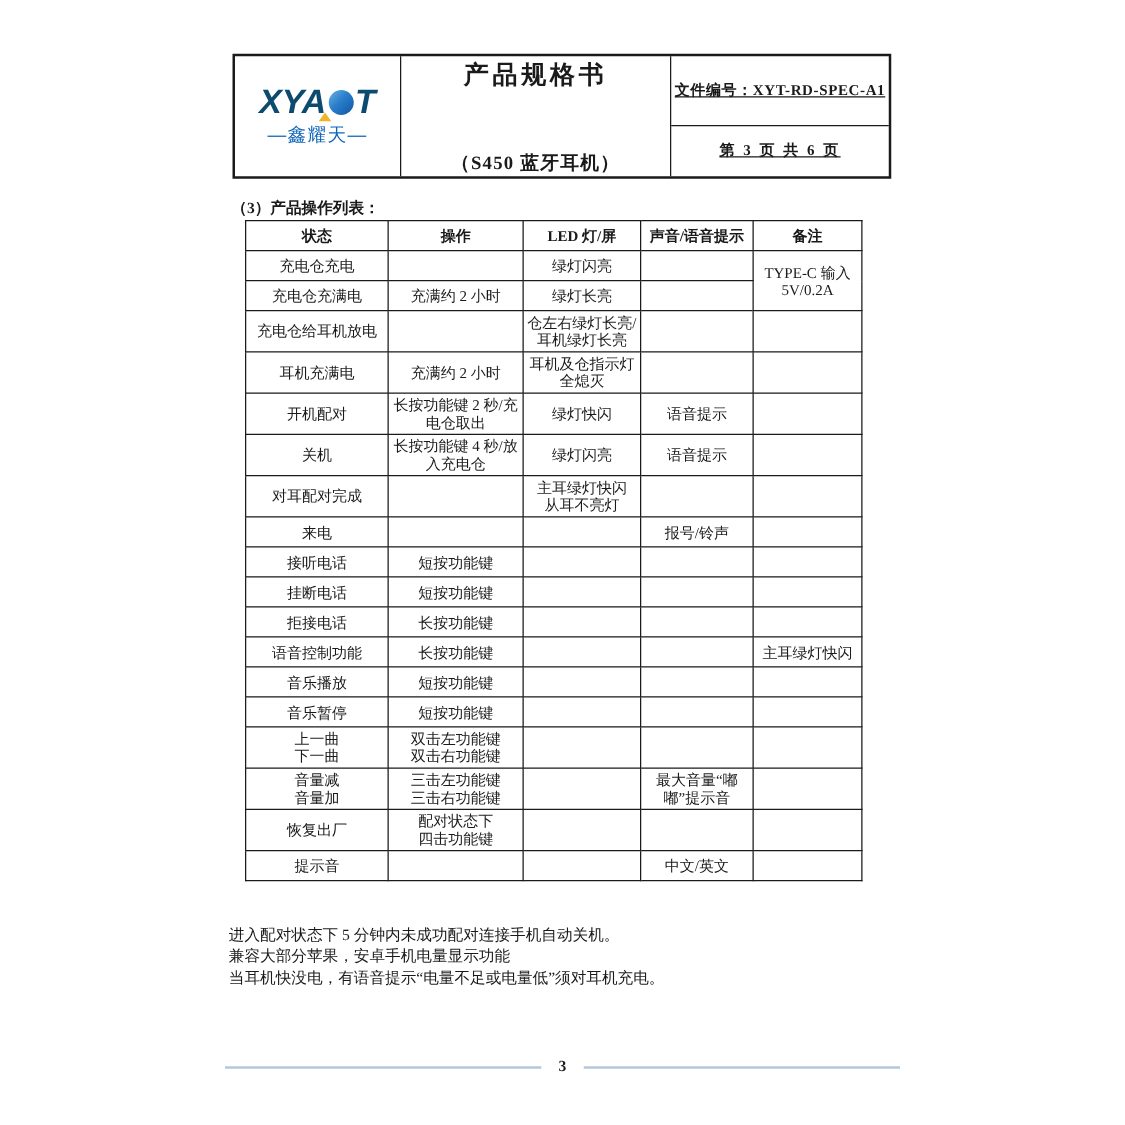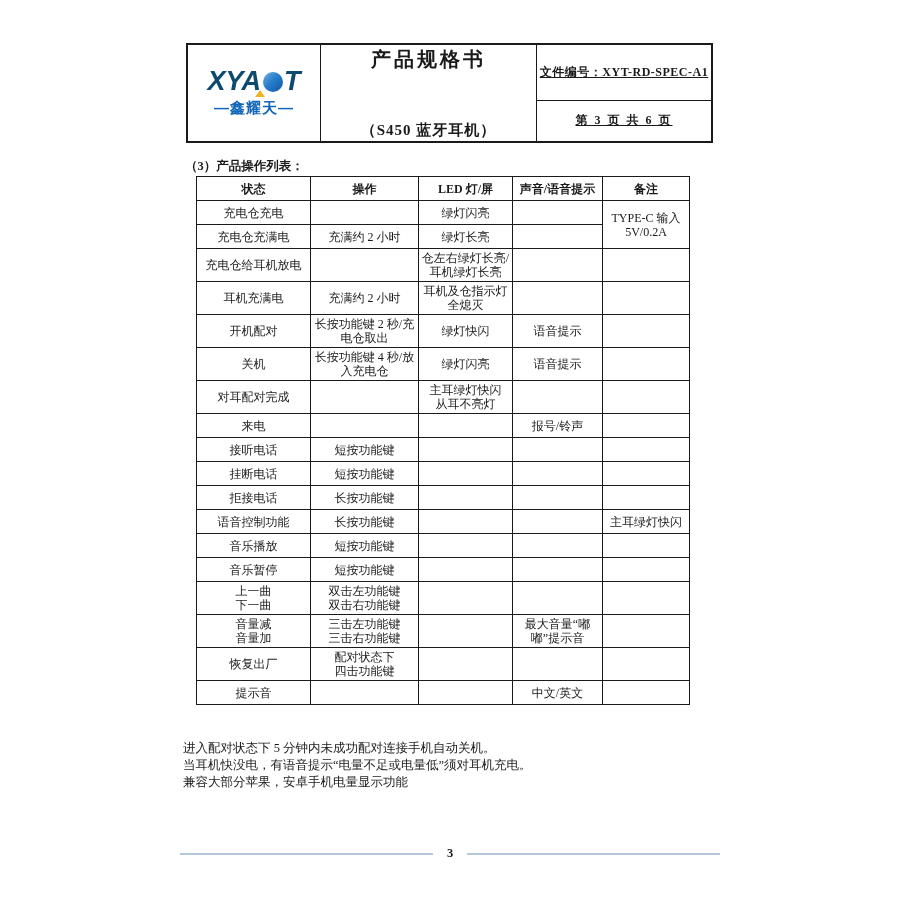--- a/index.html
+++ b/index.html
@@ -45,21 +45,21 @@
     margin: 0 1px 0 2px;
   }
   .logo-caret {
     position: absolute; left: 48px; bottom: -2px;
     width: 0; height: 0;
     border-left: 5px solid transparent;
     border-right: 5px solid transparent;
     border-bottom: 7px solid #f0b428;
   }
   .logo-sub {
-    color: #1266b8; font-weight: bold;
+    color: #1266b8; font-weight: normal;
     font-size: 15px; letter-spacing: 1px; margin-top: 4px;
     font-family: "Liberation Sans", "DejaVu Sans", sans-serif;
   }
   .title-cell {
     width: 216px;
     border-right: 1px solid #1a1a1a;
     display: flex; flex-direction: column;
     align-items: center; justify-content: center; gap: 48px;
   }
   .doc-title { font-size: 20px; font-weight: bold; letter-spacing: 3px; }
@@ -299,22 +299,22 @@
           <td></td>
           <td></td>
           <td>中文/英文</td>
           <td></td>
         </tr>
       </tbody>
   </table>
 
   <div class="notes">
     <div>进入配对状态下 5 分钟内未成功配对连接手机自动关机。</div>
+    <div>兼容大部分苹果，安卓手机电量显示功能</div>
     <div>当耳机快没电，有语音提示“电量不足或电量低”须对耳机充电。</div>
-    <div>兼容大部分苹果，安卓手机电量显示功能</div>
   </div>
 
   <div class="footer">
     <div class="footer-line"></div>
     <div class="footer-num">3</div>
     <div class="footer-line"></div>
   </div>
 
 </div>
 

